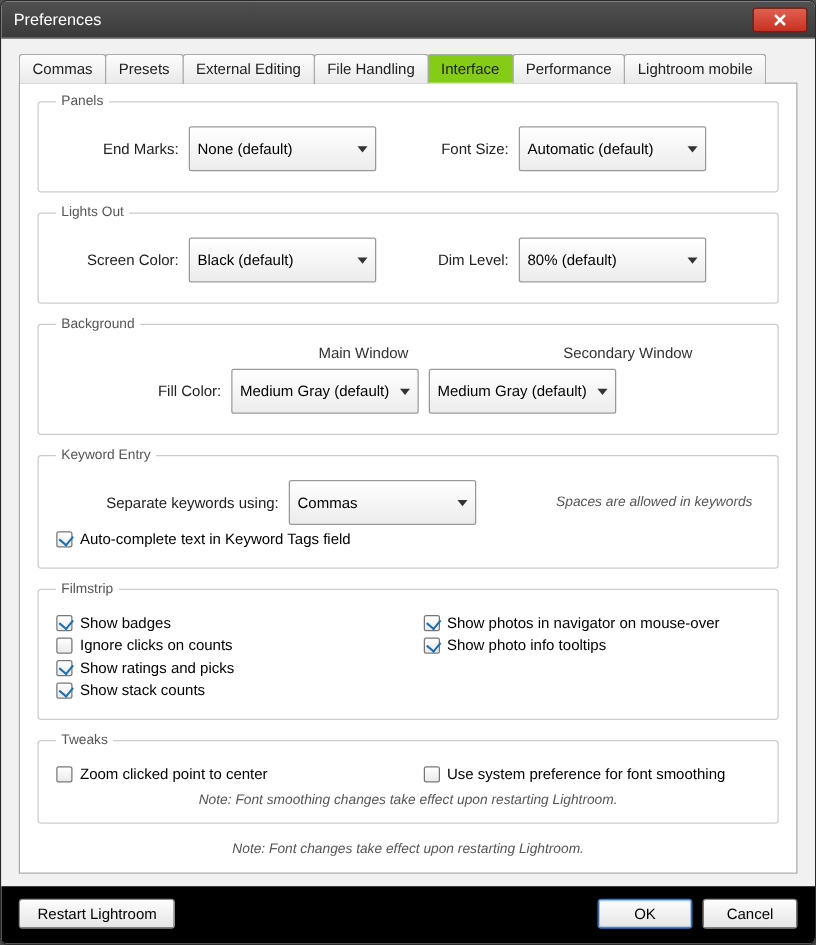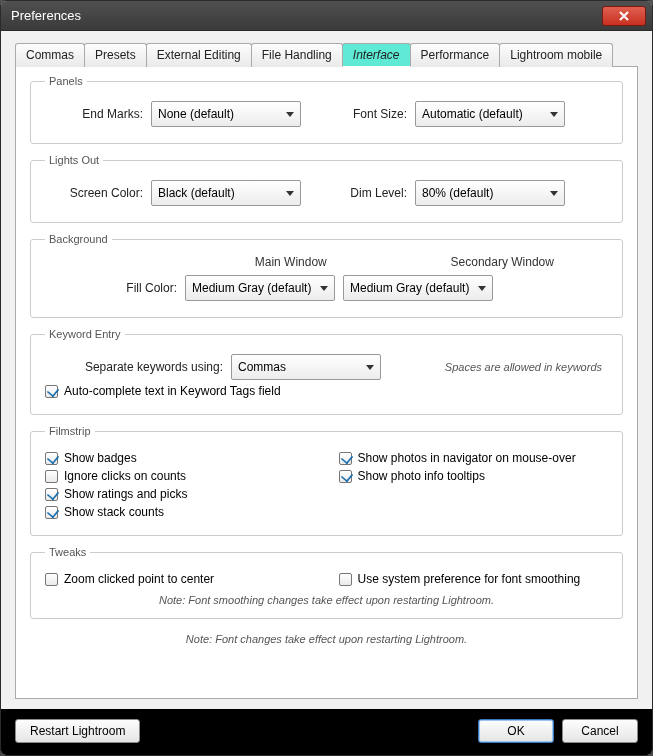--- a/index.html
+++ b/index.html
@@ -66,25 +66,24 @@
     border: 1px solid #aaa;
     border-bottom: none;
     background: linear-gradient(#fdfdfd,#e9e9e9);
     margin-right: -1px;
     border-radius: 3px 3px 0 0;
     cursor: pointer;
     font-size: 12px;
     color: #222;
   }
   .tab.active {
-    background: #5eead4;
+    background: #84cc16;
     border-bottom: 1px solid #fff;
     position: relative;
     z-index: 3;
-    font-style: italic;
   }
   .tab-panel {
     border: 1px solid #aaa;
     background: #fff;
     flex: 1;
     padding: 8px 14px 10px 14px;
     display: flex;
     flex-direction: column;
     gap: 10px;
     overflow: auto;
@@ -105,21 +104,21 @@
     align-items: center;
     gap: 8px;
     margin: 4px 0;
   }
   .label {
     text-align: right;
     color: #222;
   }
   .combo {
     position: relative;
-    height: 26px;
+    height: 36px;
     background: linear-gradient(#fff,#ececec);
     border: 1px solid #999;
     border-radius: 2px;
     display: flex;
     align-items: center;
     padding: 0 22px 0 6px;
     cursor: pointer;
     font-size: 12px;
     min-width: 120px;
   }

